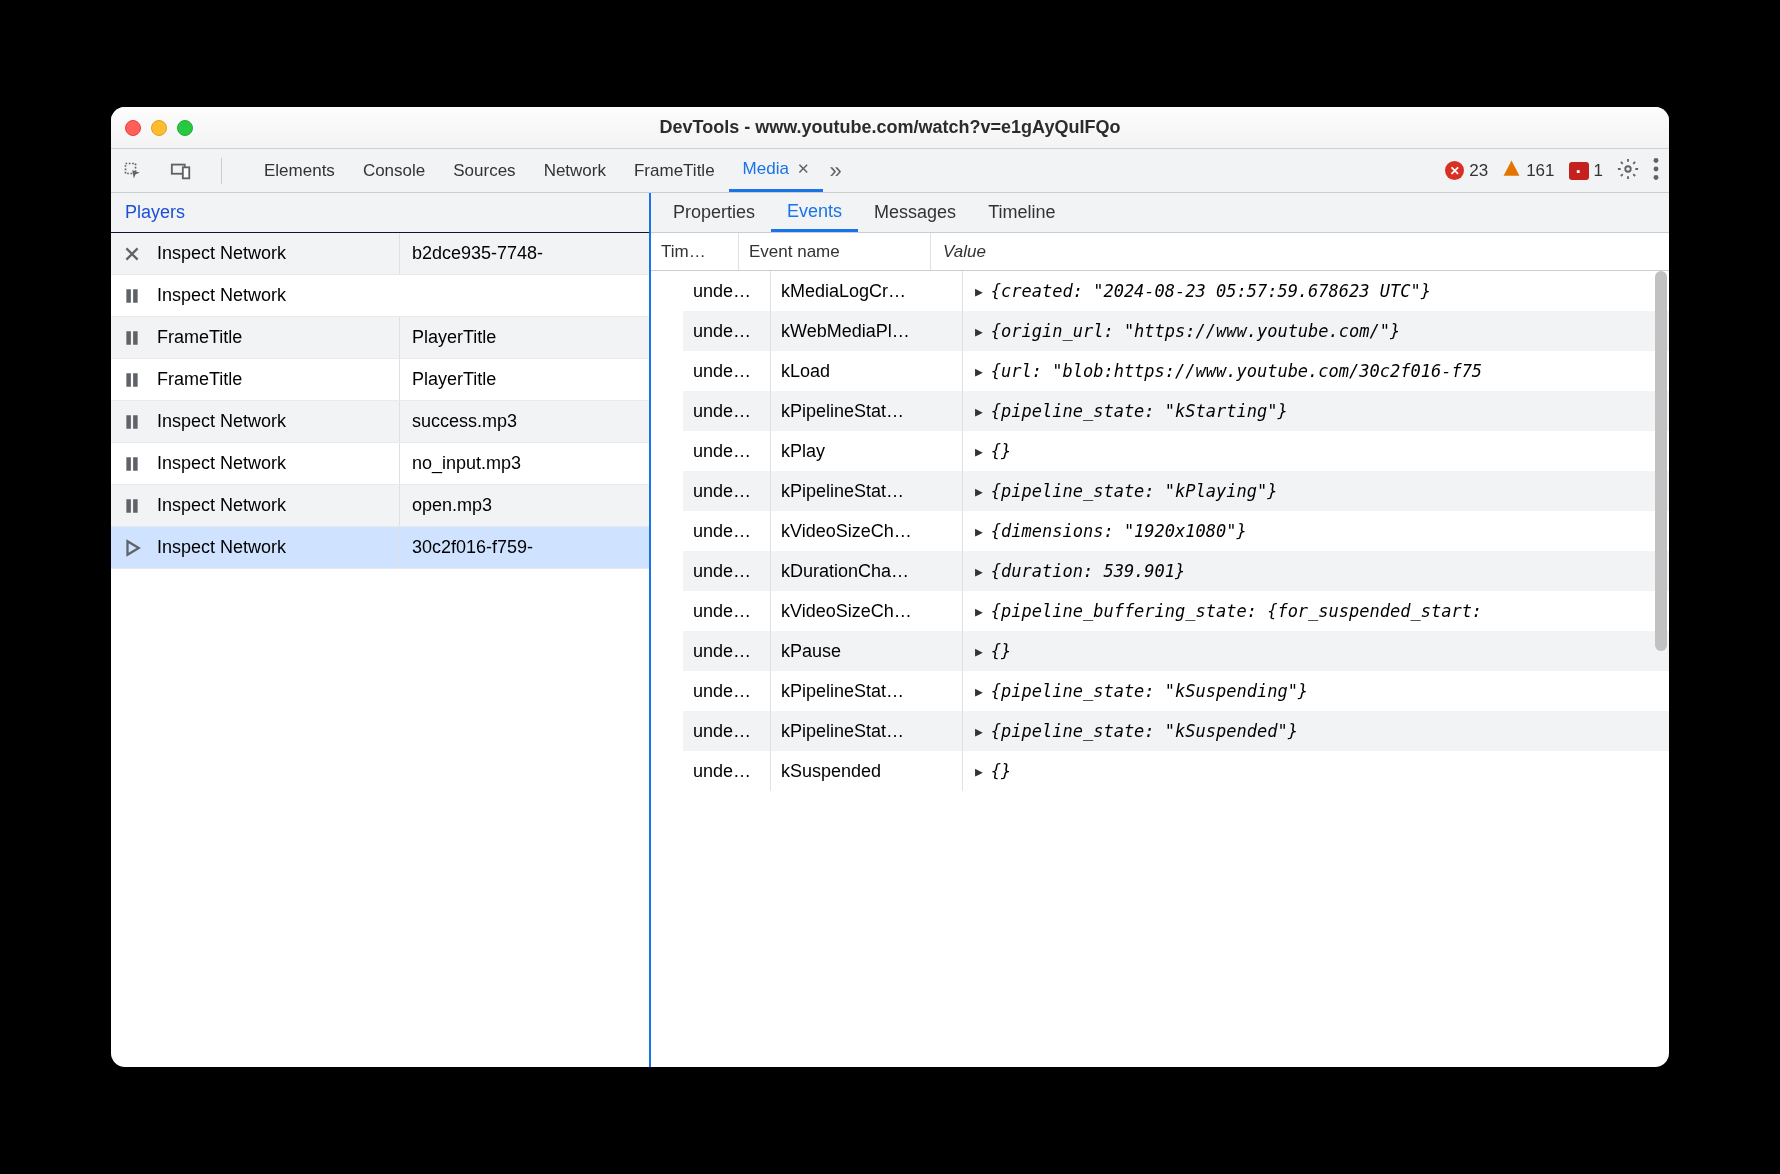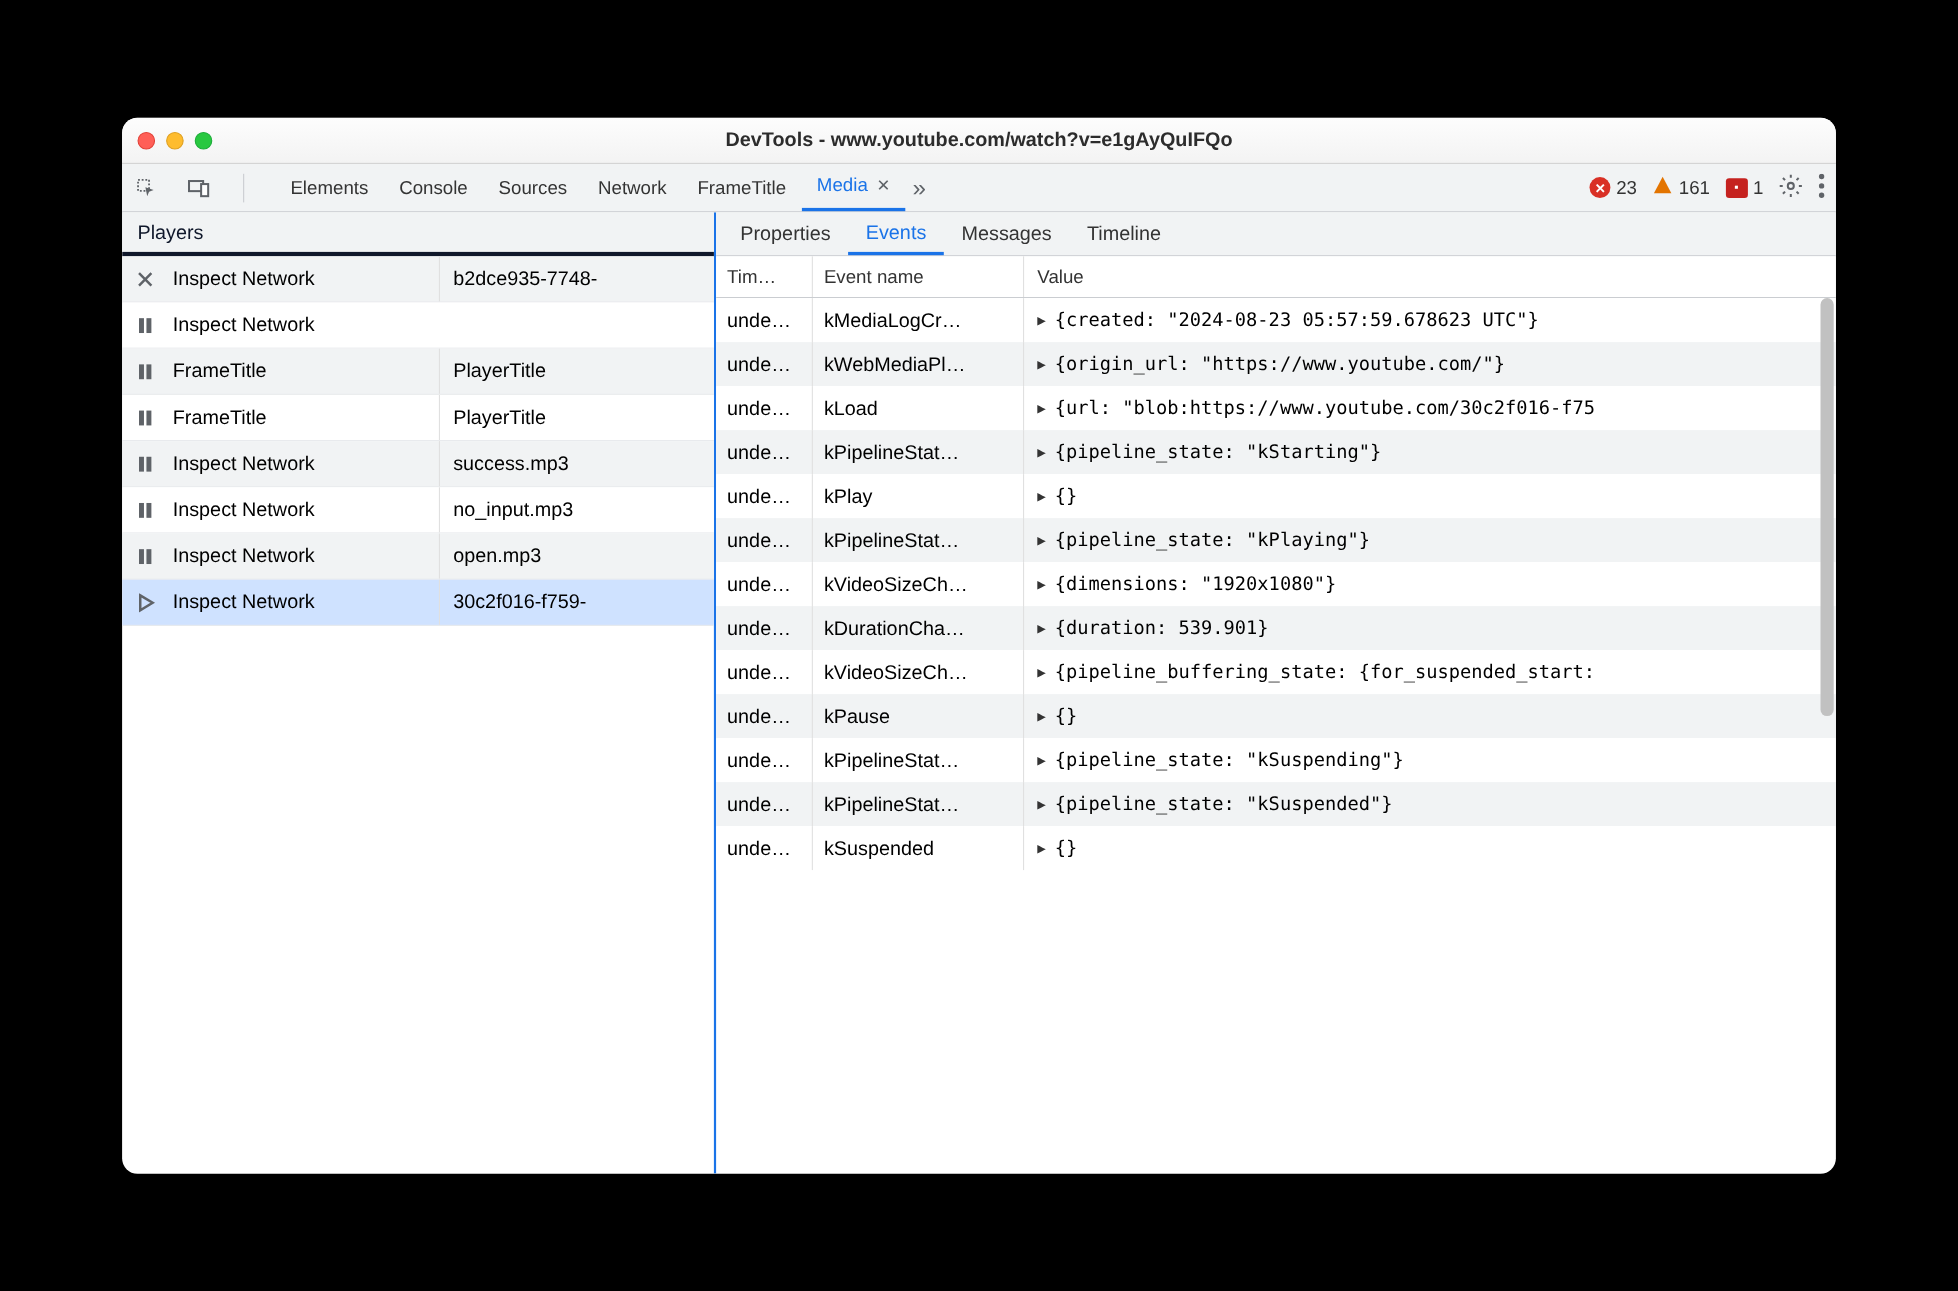--- a/index.html
+++ b/index.html
@@ -83,23 +83,23 @@
   border-right: 2px solid #1a73e8;
   display: flex;
   flex-direction: column;
 }
 .sidebar-header {
   height: 40px;
   display: flex;
   align-items: center;
   padding: 0 14px;
   font-size: 18px;
-  color: #0f172a;
+  color: #1d4ed8;
   background: #f1f3f4;
-  border-bottom: 4px solid #0f172a;
+  border-bottom: 1px solid #0f172a;
 }
 .player-row {
   display: flex;
   align-items: center;
   height: 42px;
   border-bottom: 1px solid #e8eaed;
   font-size: 18px;
 }
 .player-row:nth-child(odd){ background:#f1f3f4;}
 .player-row:nth-child(even){ background:#fff;}
@@ -116,23 +116,23 @@
   display: flex;
   align-items: center;
   padding: 0 6px;
 }
 .subtab { padding: 0 16px; height:100%; display:flex; align-items:center; font-size:18px; color:#333; cursor:pointer;}
 .subtab.active { color:#1a73e8; border-bottom: 3px solid #1a73e8; font-weight:500;}
 .table-head, .event-row { display:flex; align-items:center;}
 .table-head { height: 38px; border-bottom: 1px solid #cacdd1; font-size:17px; color:#333; background:#fff;}
 .col-time { width: 88px; padding: 0 10px; overflow:hidden; text-overflow:ellipsis; white-space:nowrap; border-right:1px solid #e0e0e0; height:100%; display:flex; align-items:center;}
 .col-event { width: 192px; padding:0 10px; overflow:hidden; text-overflow:ellipsis; white-space:nowrap; border-right:1px solid #e0e0e0; height:100%; display:flex; align-items:center;}
-.col-value { flex:1; padding:0 12px; overflow:hidden; text-overflow:ellipsis; white-space:nowrap; height:100%; display:flex; align-items:center; font-family: ui-monospace, Menlo, monospace; font-size:17px;}
+.col-value { flex:1; padding:0 12px; overflow:hidden; text-overflow:ellipsis; white-space:nowrap; height:100%; display:flex; align-items:center; font-family: ui-monospace, Menlo, monospace; font-size:17px;font-style:italic;}
 .table-head .col-value { font-family: inherit;}
-.event-row { height: 40px; font-size:18px;}
+.event-row { height: 40px; font-size:18px;margin-left:32px;}
 .event-row:nth-child(even){background:#f1f3f4;}
 .event-row:nth-child(odd){background:#fff;}
 .disclosure { display:inline-block; margin-right: 8px; font-size:13px; color:#333;}
 .scroll-indicator { position:absolute; right:2px; top:78px; width:12px; height:380px; background:#c1c1c1; border-radius:6px;}
 </style>
 </head>
 <body>
 
 <div class="window">
   <div class="titlebar">

